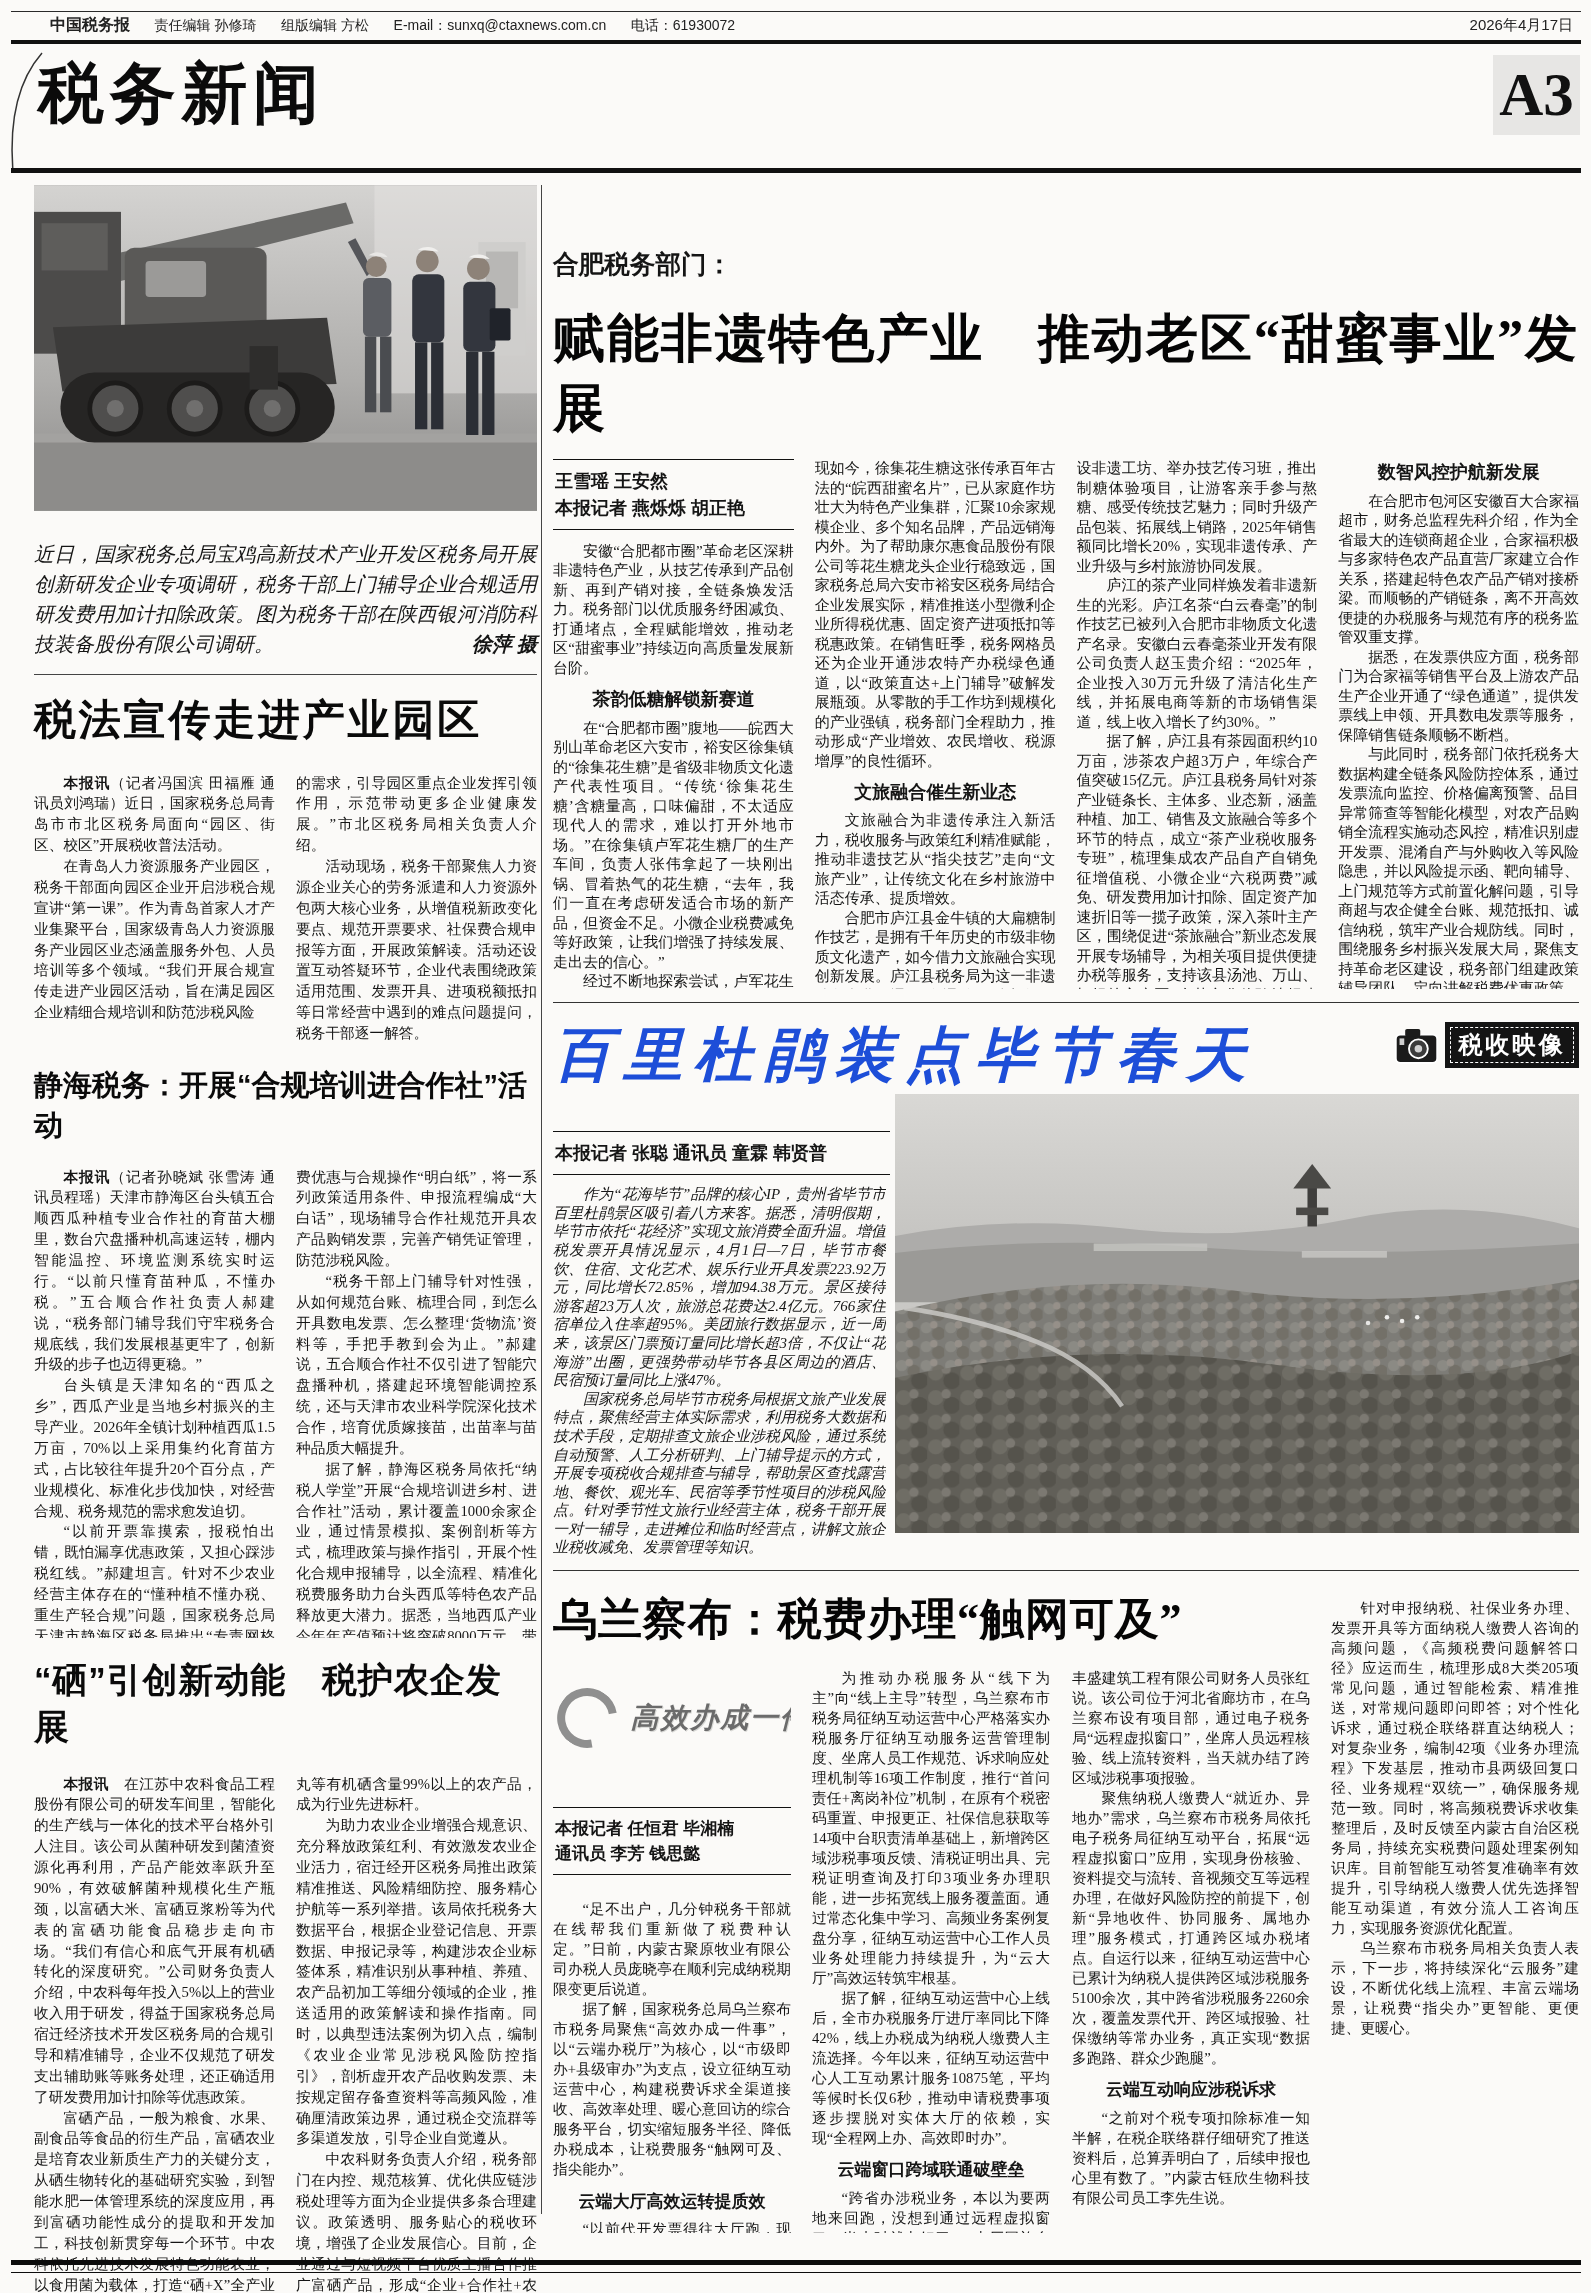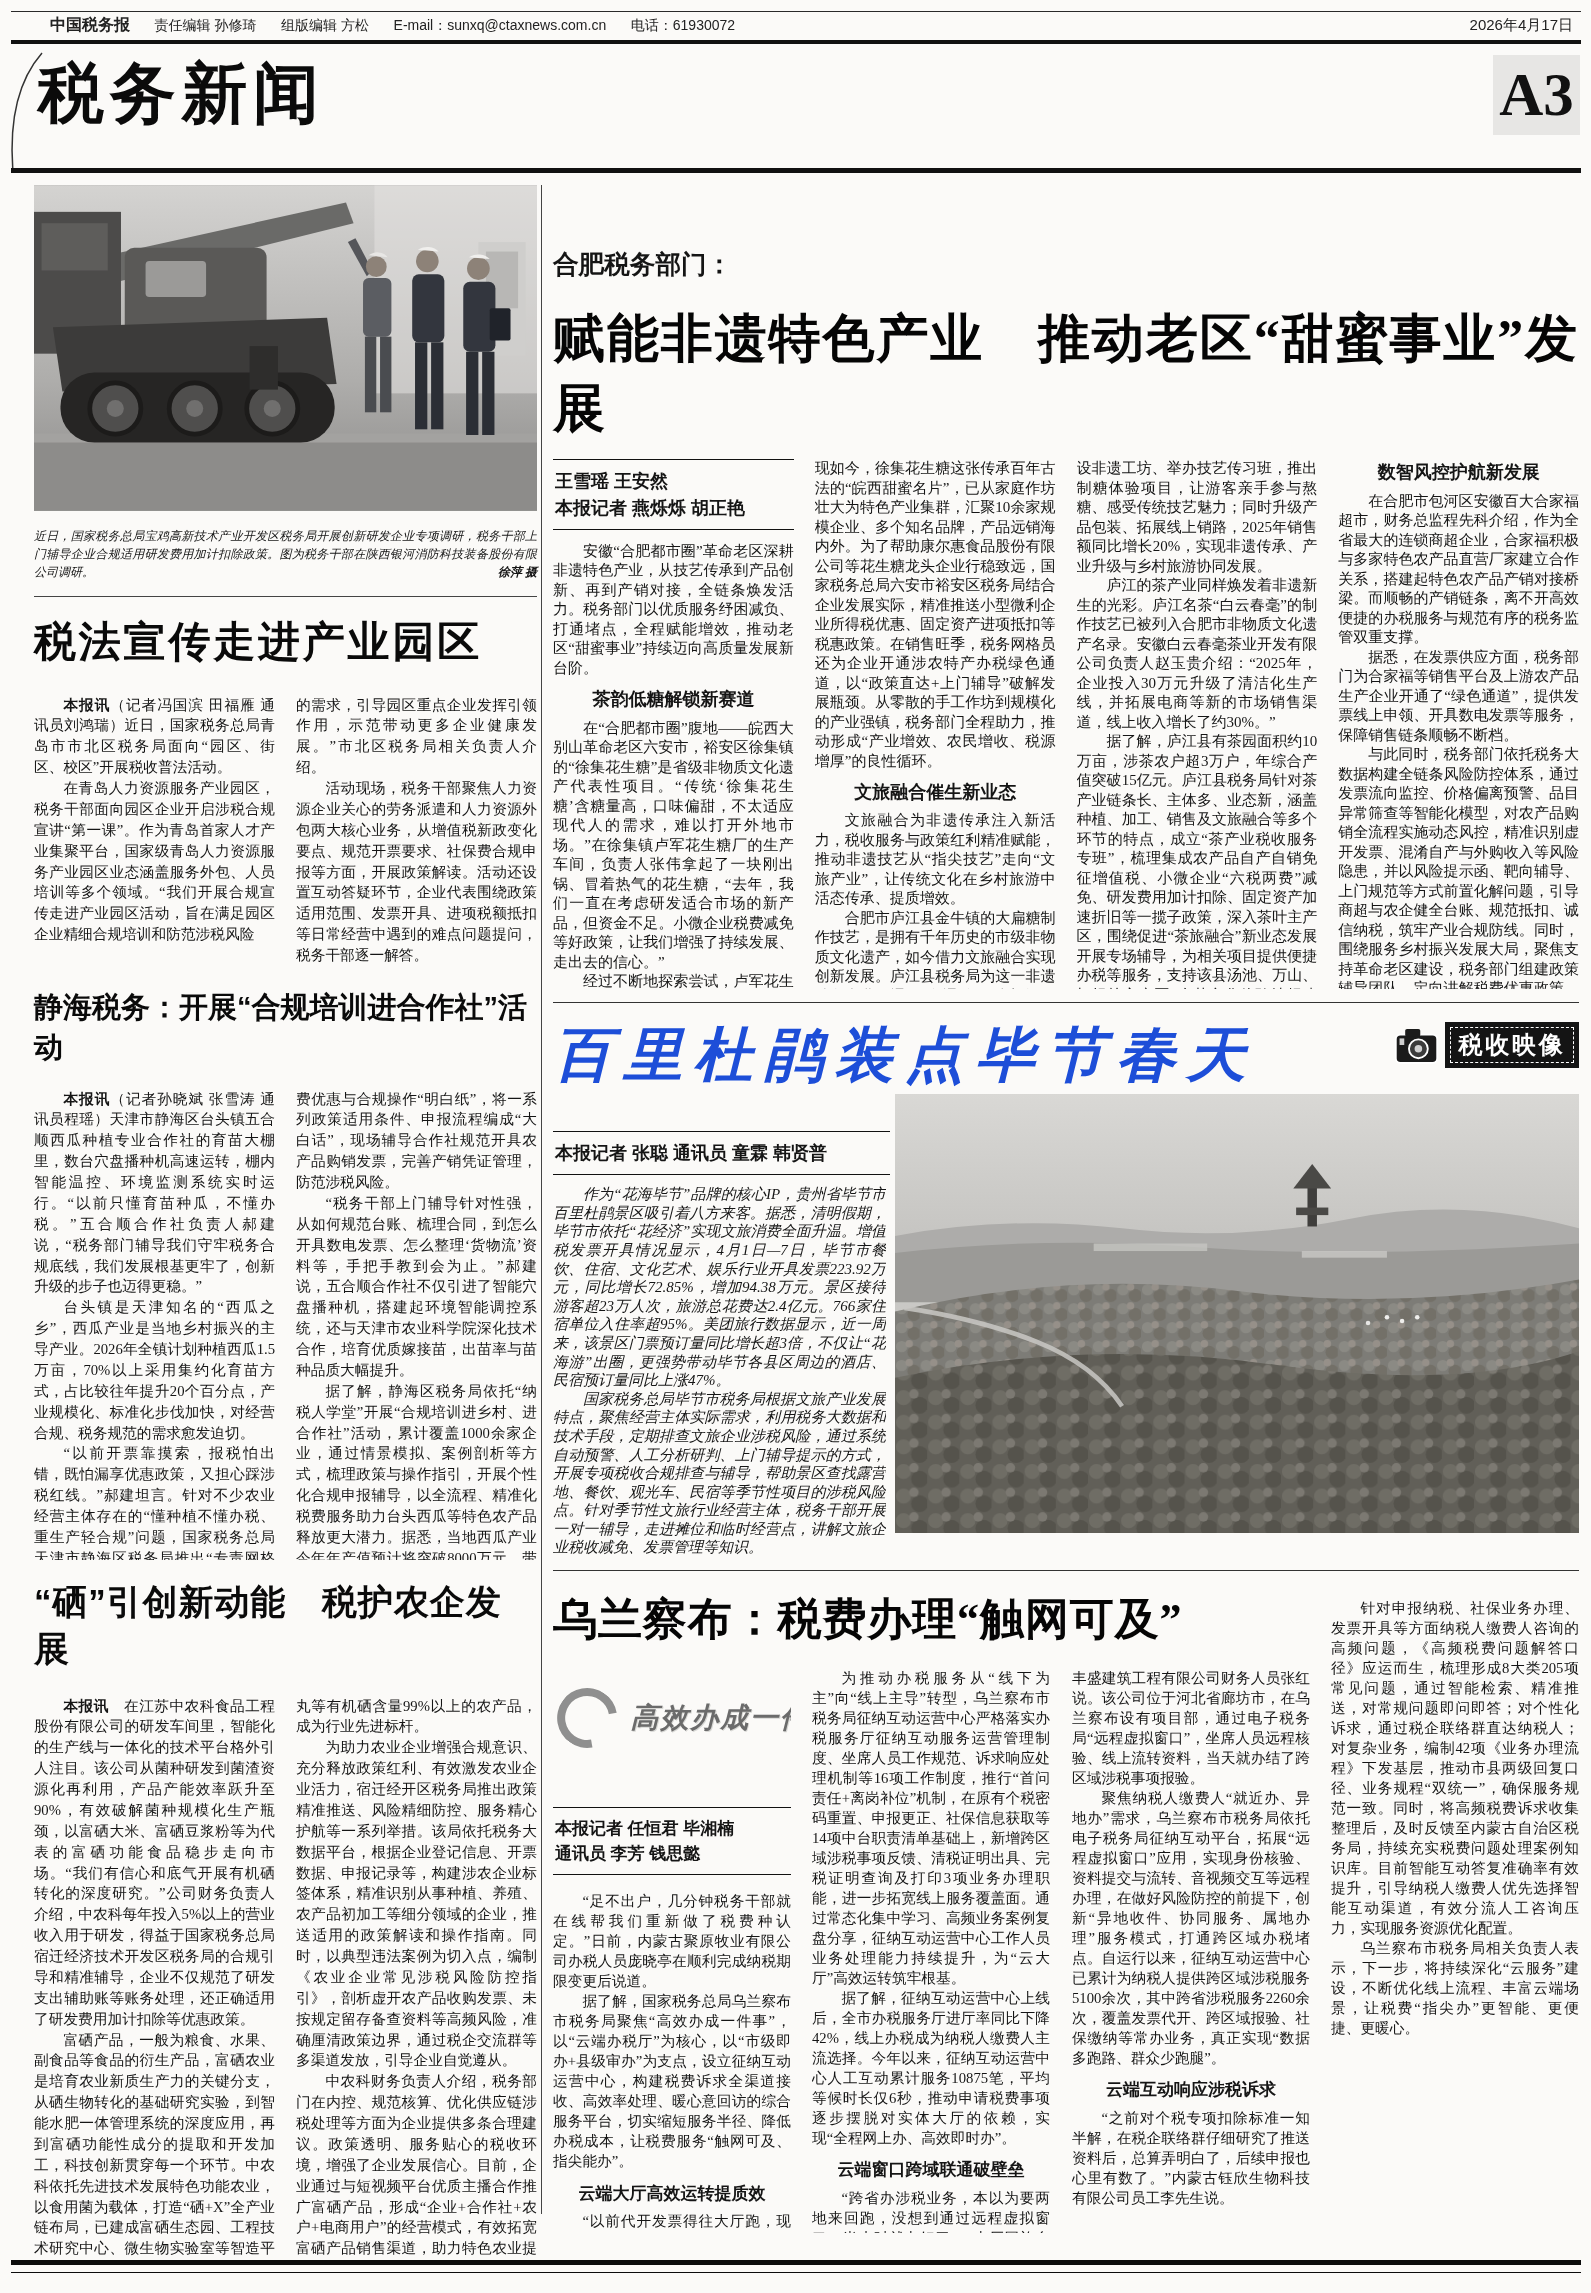--- a/index.html
+++ b/index.html
@@ -25,21 +25,21 @@
   .p{text-indent:2em;text-align:justify;margin:0;}
   .p.cont{text-indent:0;}
   .btag{font-family:"Liberation Sans",sans-serif;font-weight:bold;}
   .sub{font-family:Liberation Sans, sans-serif;font-weight:bold;text-align:center;
        font-size:18px;margin:9.5px 0 7.6px;}
   .bybox{border-top:0.9px solid #111;border-bottom:0.9px solid #111;padding:7.6px 1.9px;
          font-family:"Liberation Sans",sans-serif;font-weight:bold;font-size:18px;line-height:1.5;}
   
   .leftcol{position:absolute;left:34px;top:185px;width:503px;}
   .leftcol .body{font-size:14.7px;line-height:1.42;}
-  .caption{font-style:italic;font-size:12px;line-height:1.5;text-align:justify;margin-top:16px;}
+  .caption{font-style:italic;font-size:20px;line-height:1.5;text-align:justify;margin-top:28px;}
   .caption .lede{text-indent:2em;display:inline;}
   .credit{float:right;font-weight:bold;font-style:italic;}
   .h-left{font-family:"Liberation Sans",sans-serif;font-weight:bold;color:#0a0a0a;}
   
   .vdiv{position:absolute;left:541px;top:185px;height:2029px;width:0.9px;background:#444;}
   .rightcol{position:absolute;left:553px;top:185px;width:1026px;}
   .kicker{font-family:"Liberation Sans",sans-serif;font-weight:bold;font-size:25.6px;margin-top:62px;}
   .mainhead{font-weight:900;font-size:52px;letter-spacing:1.9px;margin-top:22px;color:#050505;}
   .maincols{margin-top:15px;height:530px;font-size:15px;line-height:1.3;}
   .hr-sec{border:0;border-top:0.9px solid #333;margin:13.2px 0 0 0;}
@@ -310,21 +310,21 @@
         <div class="badge-eff">
           <span class="ringwrap">
               <span class="ring"></span>
             </span>
           <span class="eff-text">高效办成一件事</span>
         </div>
         <div class="bybox" style="font-size:17px">
           <div>本报记者 任恒君 毕湘楠</div>
           <div>通讯员 李芳 钱思懿</div>
         </div>
-        <p class="p" style="margin-top:17px">“足不出户，几分钟税务干部就在线帮我们重新做了税费种认定。”日前，内蒙古聚原牧业有限公司办税人员庞晓亭在顺利完成纳税期限变更后说道。</p>
+        <p class="p" style="margin-top:25px">“足不出户，几分钟税务干部就在线帮我们重新做了税费种认定。”日前，内蒙古聚原牧业有限公司办税人员庞晓亭在顺利完成纳税期限变更后说道。</p>
         <p class="p">据了解，国家税务总局乌兰察布市税务局聚焦“高效办成一件事”，以“云端办税厅”为核心，以“市级即办+县级审办”为支点，设立征纳互动运营中心，构建税费诉求全渠道接收、高效率处理、暖心意回访的综合服务平台，切实缩短服务半径、降低办税成本，让税费服务“触网可及、指尖能办”。</p>
         <p class="sub" style="font-size:17px">云端大厅高效运转提质效</p>
         <p class="p">“以前代开发票得往大厅跑，现在手机上点几下就搞定，遇到不会的，直接线上连线税务干部。”谈及办税变化，大车司机王建国说。</p>
       </div>
 
       <div class="wl-col" style="left:259px;top:98px;width:238px;height:564px">
         <p class="p">为推动办税服务从“线下为主”向“线上主导”转型，乌兰察布市税务局征纳互动运营中心严格落实办税服务厅征纳互动服务运营管理制度、坐席人员工作规范、诉求响应处理机制等16项工作制度，推行“首问责任+离岗补位”机制，在原有个税密码重置、申报更正、社保信息获取等14项中台职责清单基础上，新增跨区域涉税事项反馈、清税证明出具、完税证明查询及打印3项业务办理职能，进一步拓宽线上服务覆盖面。通过常态化集中学习、高频业务案例复盘分享，征纳互动运营中心工作人员业务处理能力持续提升，为“云大厅”高效运转筑牢根基。</p>
         <p class="p">据了解，征纳互动运营中心上线后，全市办税服务厅进厅率同比下降42%，线上办税成为纳税人缴费人主流选择。今年以来，征纳互动运营中心人工互动累计服务10875笔，平均等候时长仅6秒，推动申请税费事项逐步摆脱对实体大厅的依赖，实现“全程网上办、高效即时办”。</p>
         <p class="sub" style="font-size:17px">云端窗口跨域联通破壁垒</p>
         <p class="p">“跨省办涉税业务，本以为要两地来回跑，没想到通过远程虚拟窗口，半小时就办好了。”大厂回族自治县</p>

